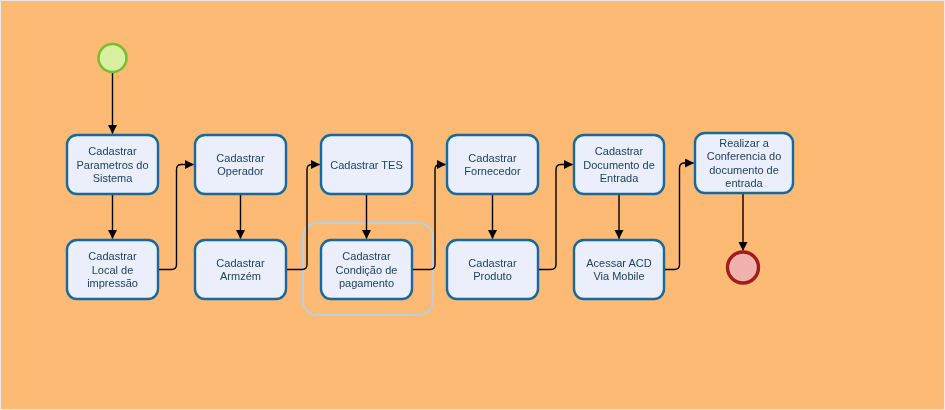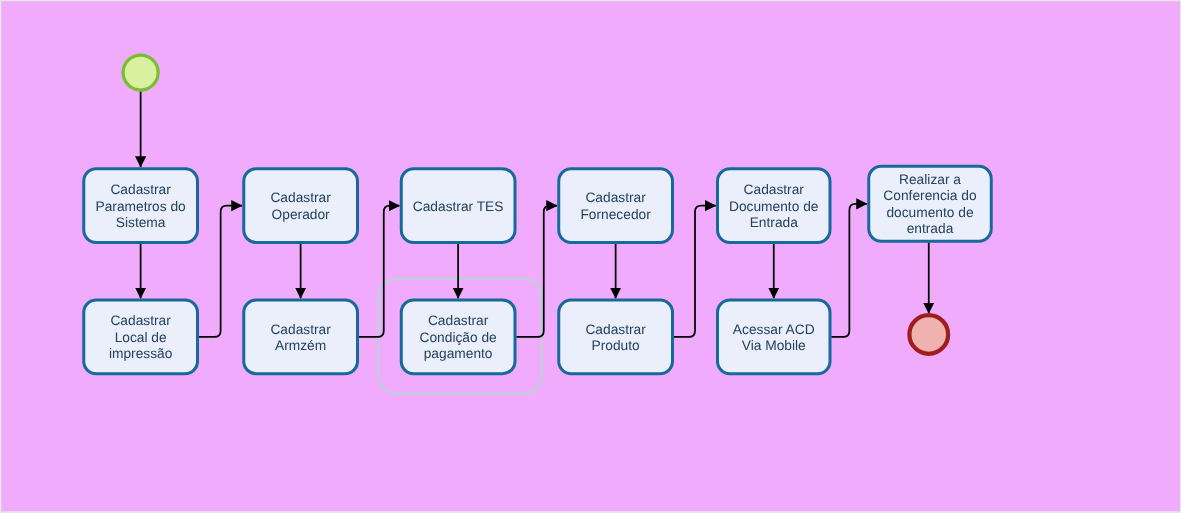--- a/index.html
+++ b/index.html
@@ -2,21 +2,21 @@
 <html><head>
 <meta charset="utf-8">
 <style>
   html, body { margin: 0; padding: 0; background: #ffffff; }
   body { font-family: "Liberation Sans", sans-serif; }
   .canvas-wrap {
     position: relative;
     width: 945px;
     height: 410px;
     box-sizing: border-box;
-    background: #f0abfc;
+    background: #fdba74;
     border: 1px solid #e8e8e8;
     overflow: hidden;
   }
   svg { display: block; }
   .task-label { pointer-events: none; }
 </style>
 </head>
 <body>
 
 <div class="canvas-wrap">

